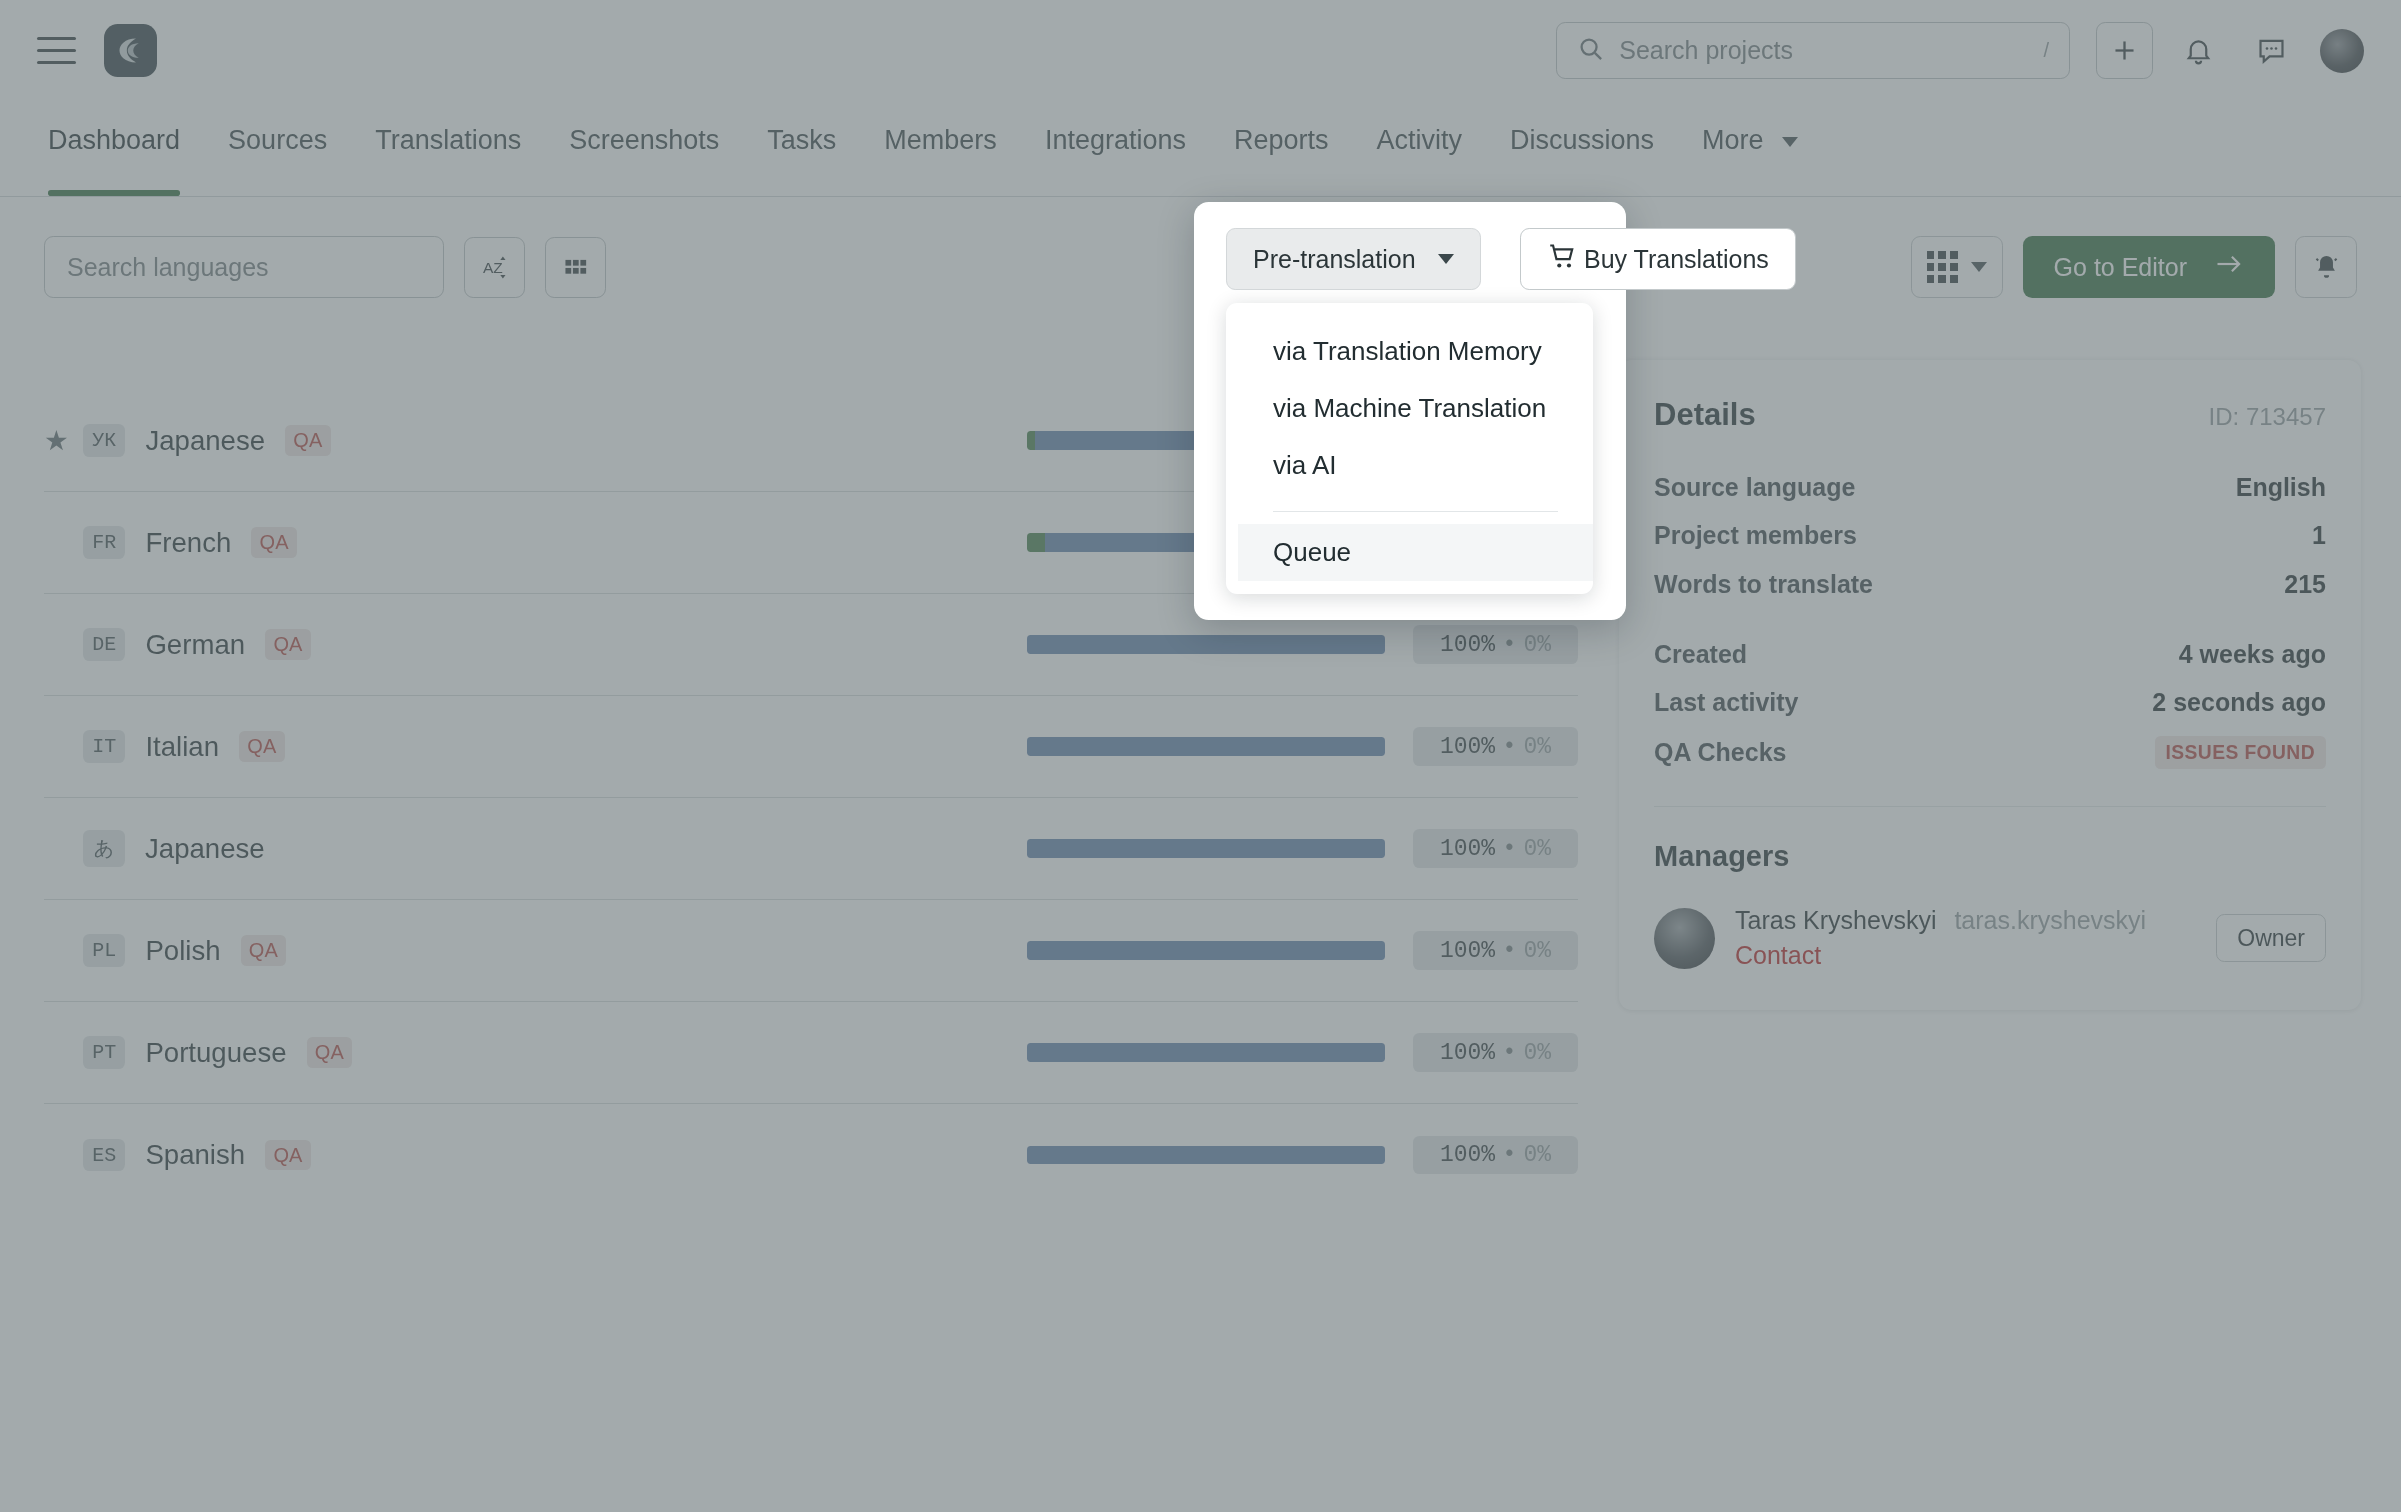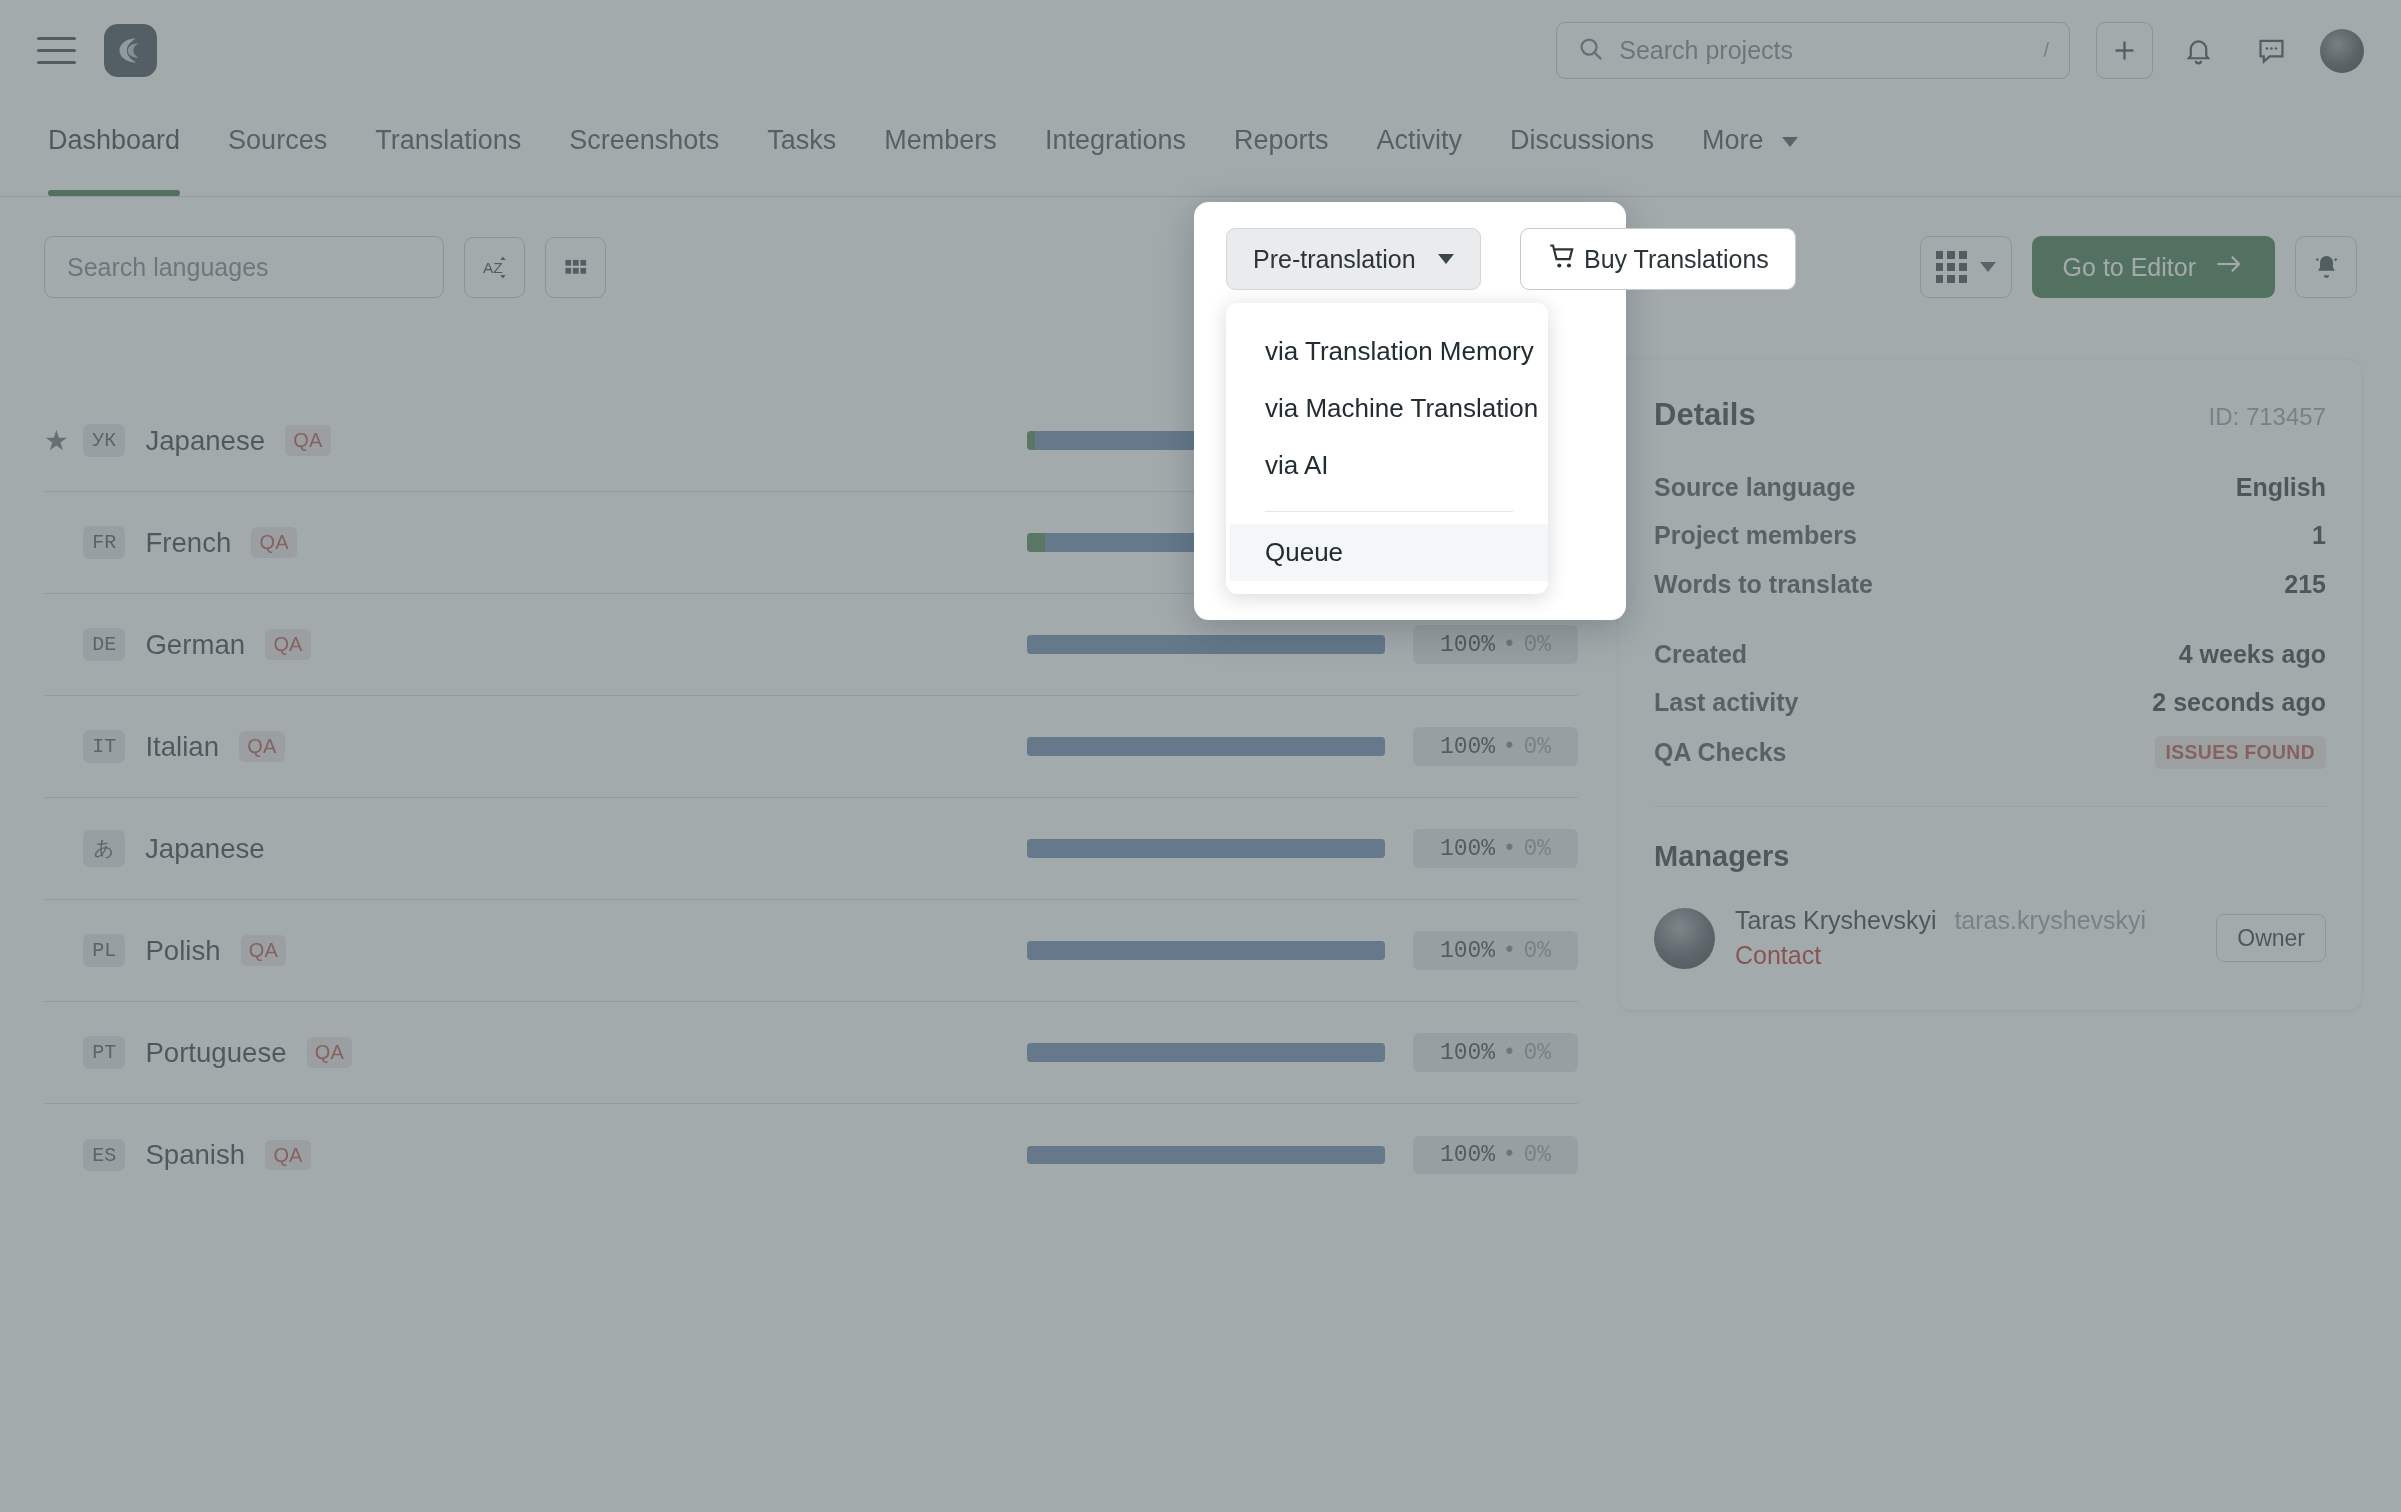--- a/index.html
+++ b/index.html
@@ -171,21 +171,21 @@
     height: 62px; width: 92px;
     border: 0.9px solid #c3c9cb;
     border-radius: 9.2px;
     display: flex; align-items: center; justify-content: center; gap: 13px;
     margin-left: 20px;
   }
   .green-btn {
     height: 62px;
     background: #2f6b3c;
     border-radius: 9.2px;
-    display: flex; align-items: center; gap: 19px;
+    display: flex; align-items: center; gap: 28px;
     padding: 8px 31px;
     margin-left: 20px;
     font-size: 25px; color: #ffffff;
     white-space: nowrap;
   }
   .bell-btn {
     width: 62px; height: 62px;
     border: 0.9px solid #c3c9cb;
     border-radius: 9.2px;
     margin-left: 20px;
@@ -359,25 +359,25 @@
     font-size: 25px;
     color: #2b3538;
     z-index: 102;
     white-space: nowrap;
     justify-content: space-between;
   }
   .menu {
     position: absolute;
     top: 303px;
     left: 1226px;
-    width: 322px;
+    width: 367px;
     background: #ffffff;
     border-radius: 11px;
     box-shadow: 0 3.7px 20px rgba(15,25,30,0.16);
-    padding: 20px 0 13px 4px;
+    padding: 20px 0 13px 12px;
     z-index: 101;
   }
   .menu-item {
     font-size: 26px;
     color: #222d31;
     padding: 13px 35px;
     white-space: nowrap;
   }
   .menu-item.hover { background: #f4f6f7; }
   .menu-div { height: 0.9px; background: #e2e6e8; margin: 16.5px 35px 13px 35px; }

